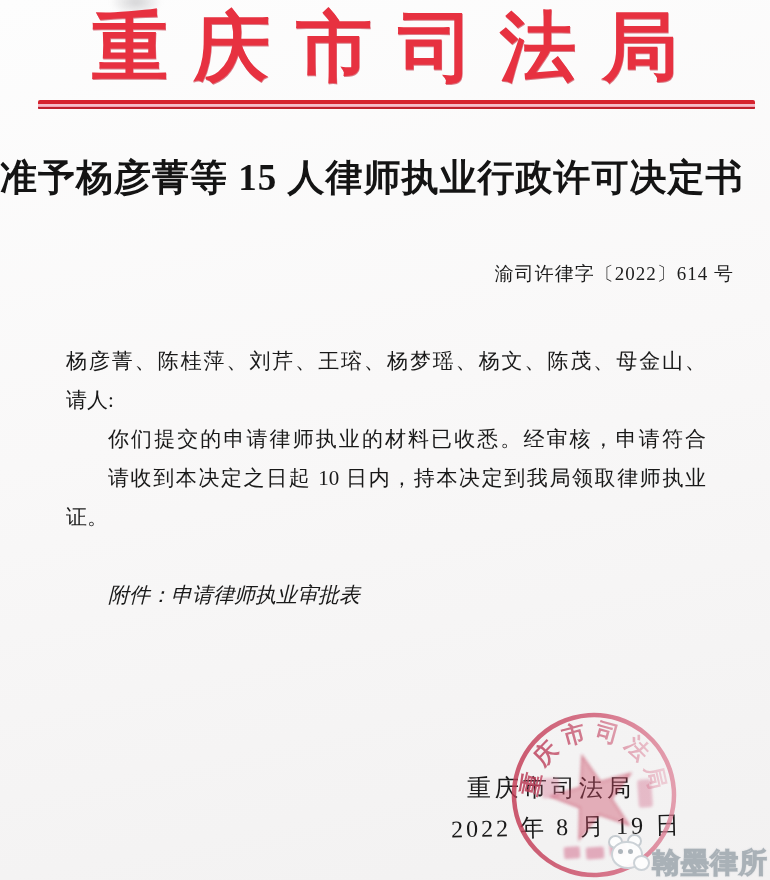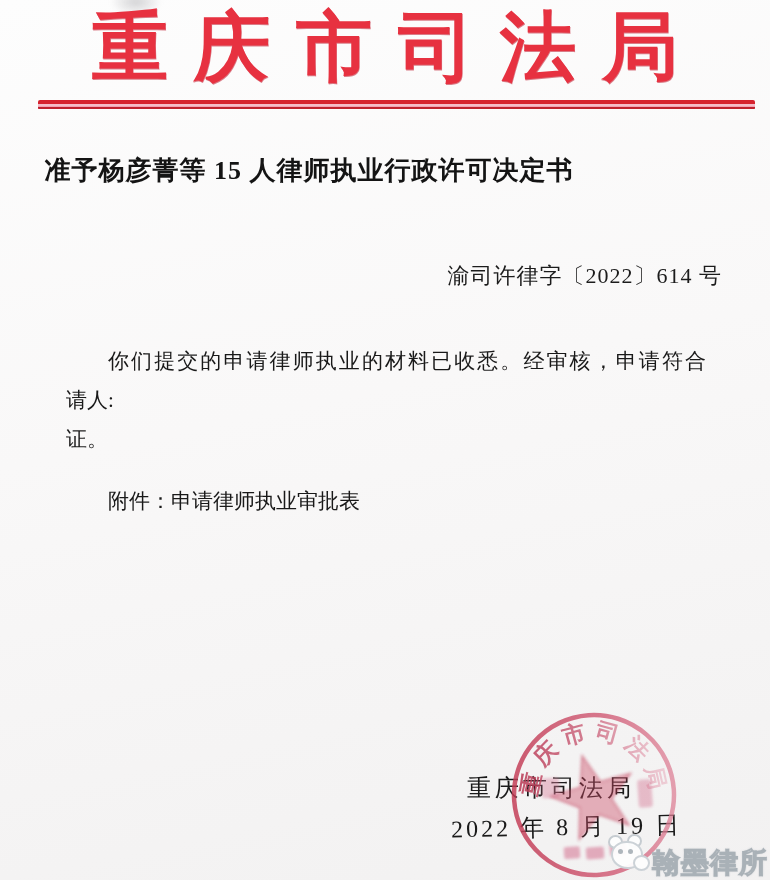--- a/index.html
+++ b/index.html
@@ -29,35 +29,35 @@
     background:linear-gradient(180deg,
       #d6222e 0%, #d6222e 42%,
       #f5bcc8 42%, #f5bcc8 58%,
       #f0a2b2 58%, #f0a2b2 70%,
       #bf202e 70%, #bf202e 90%,
       rgba(255,255,255,0) 90%);
     border-radius:2px;
   }
   .doc-title {
     position:absolute; top:153px; left:0; width:618px; text-align:center;
-    font-size:26px; font-weight:900; color:#141414; letter-spacing:1px;
+    font-size:37px; font-weight:900; color:#141414; letter-spacing:1px;
     white-space:nowrap;
   }
   .doc-number {
-    position:absolute; top:261px; right:48px;
-    font-size:22px; color:#1c1c1c; letter-spacing:1px; white-space:nowrap;
+    position:absolute; top:261px; right:36px;
+    font-size:19px; color:#1c1c1c; letter-spacing:1px; white-space:nowrap;
   }
   .body-text {
     position:absolute; top:342px; left:66px; width:640px;
     font-size:21px; line-height:39px; color:#191919;
   }
   .line { text-align:justify; text-align-last:justify; }
   .line.endline { text-align:left; text-align-last:left; }
   .line.indent { text-indent:2em; }
-  .line.gap { margin-top:23px; }
+  .line.gap { margin-top:39px;font-style:italic; }
   .signature-issuer {
     position:absolute; left:467px; top:772px; font-size:24px; color:#1a1a1a;
     letter-spacing:4px; white-space:nowrap;
   }
   .signature-date {
     position:absolute; left:451px; top:811px; font-size:24px; color:#1a1a1a;
     letter-spacing:3px; white-space:nowrap; transform:rotate(-1.2deg);
   }
   .seal {
     position:absolute; left:494px; top:695px; width:200px; height:200px;
@@ -103,22 +103,24 @@
 
   <div class="agency-header">重庆市司法局</div>
 
   <div class="red-rule"></div>
 
   <div class="doc-title">准予杨彦菁等 15 人律师执业行政许可决定书</div>
 
   <div class="doc-number">渝司许律字〔2022〕614 号</div>
 
   <div class="body-text">
+    <div class="line">杨彦菁、陈桂萍、刘芹、王瑢、杨梦瑶、杨文、陈茂、母金山、</div>
+    <div class="line endline">请人:</div>
     <div class="line indent">你们提交的申请律师执业的材料已收悉。经审核，申请符合</div>
-    <div class="line endline">请人:</div>
+    <div class="line indent">请收到本决定之日起 10 日内，持本决定到我局领取律师执业</div>
     <div class="line endline">证。</div>
     <div class="line endline indent gap">附件：申请律师执业审批表</div>
   </div>
 
   <div class="signature-issuer">重庆市司法局</div>
 
   <div class="signature-date">2022 年 8 月 19 日</div>
 
   <svg class="seal" viewBox="0 0 200 200" xmlns="http://www.w3.org/2000/svg">
     <defs>

